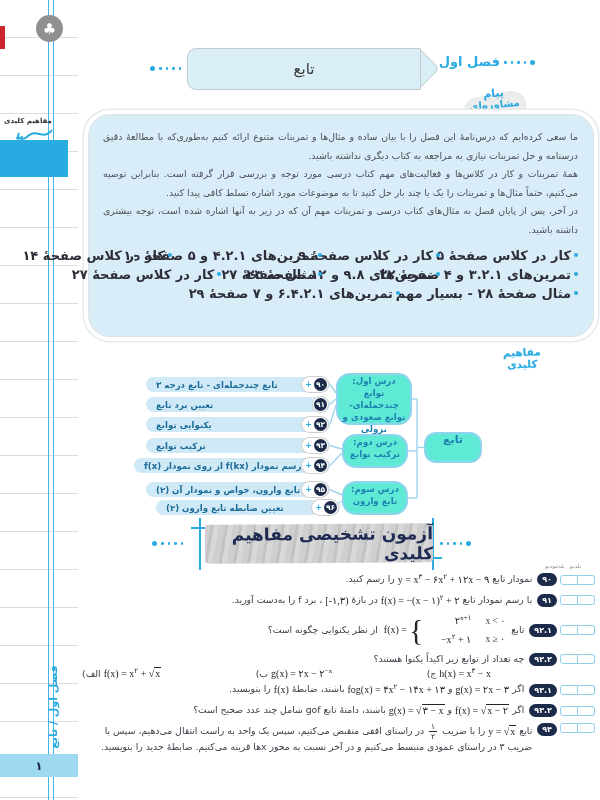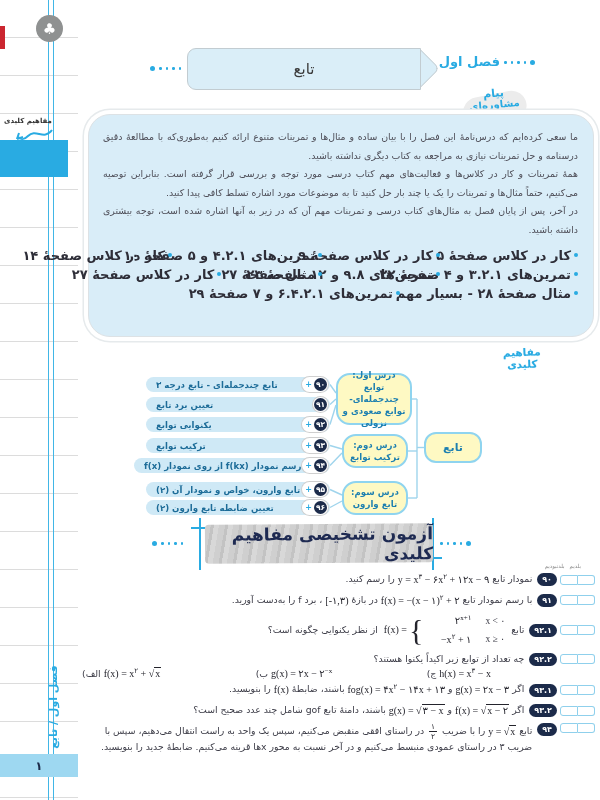--- a/index.html
+++ b/index.html
@@ -45,22 +45,22 @@
   .kc-label{position:absolute;left:487px;top:346px;width:70px;color:#29abe2;font-size:10.5px;font-weight:bold;
     direction:rtl;text-align:center;transform:rotate(-2deg);text-shadow:0 0 1px #bfe6f7;}
   .bar{position:absolute;height:15px;background:#cfe9f6;border-radius:8px;direction:ltr;
     display:flex;align-items:center;justify-content:flex-end;padding:0 2px 0 6px;box-sizing:border-box;}
   .bar .lbl{flex:1;text-align:left;font-size:8.6px;font-weight:bold;color:#1d6c98;margin-left:4px;direction:rtl;white-space:nowrap;}
   .pill{display:flex;direction:ltr;align-items:center;background:#fff;border-radius:8px;padding:1px;
     box-shadow:0 0 0 1px #cfcfcf;flex:none;}
   .pill .plus{color:#29abe2;font-weight:bold;font-size:8px;padding:0 2px;line-height:8px;}
   .pill .ncirc{background:#1c2b4a;color:#fff;border-radius:50%;min-width:13px;height:13px;font-size:7.5px;
     font-weight:bold;display:flex;align-items:center;justify-content:center;}
-  .node{position:absolute;border:2px solid #8fd4ef;border-radius:14px;background:#fef9c3;
-    display:flex;flex-direction:column;align-items:center;justify-content:center;
+  .node{position:absolute;border:2px solid #8fd4ef;border-radius:14px;background:#5eead4;
+    display:flex;flex-direction:column;align-items:center;
     color:#1d7fb0;font-weight:bold;font-size:8.6px;direction:rtl;line-height:12px;text-align:center;box-sizing:border-box;}
   .node.root{font-size:11px;border-radius:12px;}
   .treelines{position:absolute;left:0;top:345px;pointer-events:none;}
   
   .banner-bg{position:absolute;left:205px;top:524px;width:228px;height:39px;border-radius:4px;
     background:repeating-linear-gradient(100deg,#cfcfcf 0 6px,#c3c3c3 6px 9px,#d8d8d8 9px 14px);
     transform:rotate(-0.4deg);display:flex;align-items:center;justify-content:center;}
   .banner-bg b{font-size:17px;color:#1e2a52;direction:rtl;letter-spacing:0;}
   .cropmark{position:absolute;width:2px;background:#29abe2;}
   .croptick{position:absolute;height:2px;background:#29abe2;}
@@ -247,21 +247,21 @@
         <span class="ncirc">۹۴</span>
       </span>
   </div>
   <div class="bar" style="right:270px;top:482px;width:184px">
     <span class="lbl">تابع وارون، خواص و نمودار آن (۲)</span>
     <span class="pill">
         <span class="plus">+</span>
         <span class="ncirc">۹۵</span>
       </span>
   </div>
-  <div class="bar" style="right:270px;top:500px;width:184px">
+  <div class="bar" style="right:260px;top:500px;width:184px">
     <span class="lbl">تعیین ضابطه تابع وارون (۲)</span>
     <span class="pill">
         <span class="plus">+</span>
         <span class="ncirc">۹۶</span>
       </span>
   </div>
 
   <div class="node" style="left:336px;top:373px;width:76px;height:52px">
     <span>درس اول:</span>
       <span>توابع چندجمله‌ای-</span>

